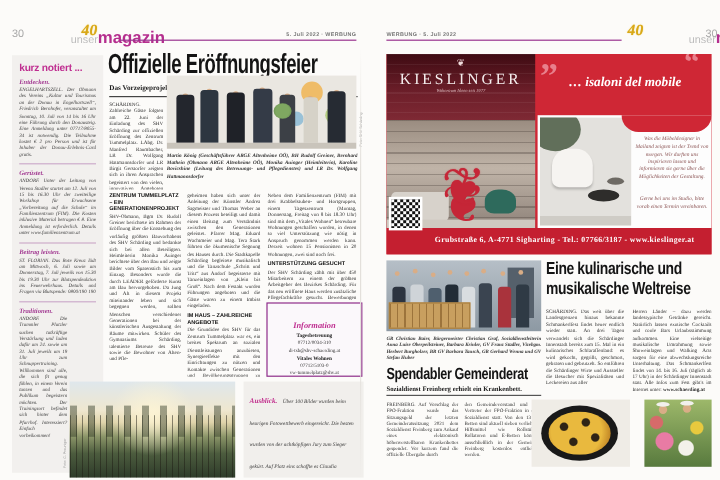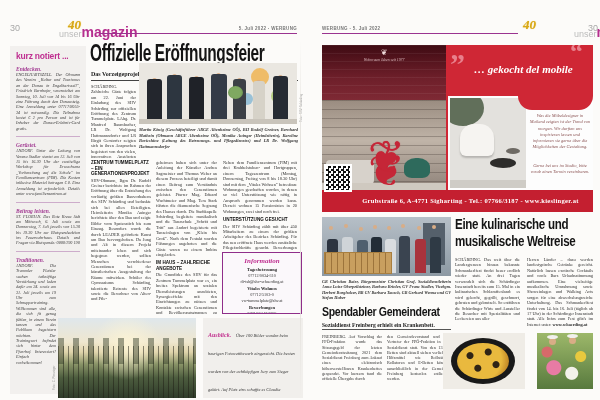--- a/index.html
+++ b/index.html
@@ -21,21 +21,21 @@
   .colhead{font:bold 4.6px/1.2 "Liberation Sans",sans-serif;color:#0e0e0e;margin:3px 0 1px;}
   .capt{font:bold italic 4.3px/1.3 "Liberation Serif",serif;color:#333;text-align:justify;overflow:hidden;}
   .vert{writing-mode:vertical-rl;transform:rotate(180deg);font:3px "Liberation Sans",sans-serif;color:#999;}
   .sb{background:#f2f0ee;padding:5px 6px;box-sizing:border-box;overflow:hidden;}
   .sb-title{font:bold 8.5px "Liberation Sans",sans-serif;color:#bf2e90;letter-spacing:-.2px;}
   .sb-head{font:bold italic 5.5px "Liberation Serif",serif;color:#a23a92;margin-top:5px;}
   .sb-body{font:italic 4.2px/1.28 "Liberation Serif",serif;color:#3d3d3d;text-align:justify;
            border-bottom:1px solid #cdaccb;padding-bottom:5px;}
   .photo{overflow:hidden;}
   .infobox{border:1.5px solid #8f2e8a;background:#fbf8fb;box-sizing:border-box;text-align:center;
-           padding:4px 2px;overflow:hidden;}
+           padding:14px 2px;overflow:hidden;}
   .info-title{font:bold italic 7px "Liberation Serif",serif;color:#bf2e90;}
   .info-name{font:bold 4.4px/1.4 "Liberation Serif",serif;color:#222;margin-top:2px;}
   .info-line{font:4.2px/1.3 "Liberation Serif",serif;color:#333;}
   .ausblick{background:#f1efec;padding:5px;box-sizing:border-box;overflow:hidden;}
   .aus-head{font:bold italic 6px "Liberation Serif",serif;color:#c2308e;}
   .aus-body{font:italic 4.4px/1.3 "Liberation Serif",serif;color:#3a3a3a;text-align:justify;}
   .ad{background:#cf2735;overflow:hidden;}
   .ad-brand{font:13px "Liberation Serif",serif;color:#f5eeee;letter-spacing:2.5px;text-align:center;}
   .ad-tag{font:italic 3.8px "Liberation Serif",serif;color:#dcbcc0;text-align:center;}
   .ad-quote{font:bold italic 11px "Liberation Serif",serif;color:#fff;white-space:nowrap;}
@@ -159,20 +159,21 @@
     <span class="aus-head">Ausblick.</span>
     <span class="aus-body">Über 100 Bilder wurden beim heurigen Fotowettbewerb eingereicht. Die besten wurden von der achtköpfigen Jury zum Sieger gekürt. Auf Platz eins schaffte es Claudia Preuniger mit ihrem tollen Bild aus dem Sauwald, gefolgt von Theresia Ortmayer, Elisabeth Fuchs, Kristina Zieher und Josef Rosenberger.</span>
   </div>
 
   <div class="a ad" style="left:322px;top:45px;width:271px;height:167px;">
 
     <div class="a" style="left:0;top:0;width:124px;height:55px;
          background:repeating-linear-gradient(180deg, rgba(255,255,255,.06) 0 1px, transparent 1px 8px),
                     linear-gradient(180deg,#3f0b13,#6e1f2a 60%,#7e2934);">
       <div style="text-align:center;color:#f2dede;font-size:8px;line-height:10px;margin-top:3px;">❦</div>
+      <div class="ad-brand">KIESLINGER</div>
       <div class="ad-tag">Wohnraum Ideen seit 1977</div>
     </div>
 
     <div class="a photo" style="left:0;top:55px;width:124px;height:90px;
          background:repeating-linear-gradient(180deg, rgba(60,50,45,.3) 0 1px, transparent 1px 9px),
                     linear-gradient(180deg,#9a8c80,#c0b4a8 45%,#8e8279);">
       <div class="a" style="left:4px;bottom:6px;width:48px;height:24px;background:#d7d2cb;border-radius:4px;"></div>
       <div class="a" style="right:16px;bottom:12px;width:26px;height:20px;background:#2e6a5c;border-radius:45% 45% 30% 30%;"></div>
       <div class="a" style="left:0;bottom:0;width:100%;height:7px;background:#cfc9c0;"></div>
     </div>
@@ -187,21 +188,21 @@
       <div class="a" style="left:10px;top:26px;width:34px;height:32px;background:#f6f4f1;border-radius:14px 14px 6px 6px;box-shadow:0 2px 2px rgba(0,0,0,.2);"></div>
       <div class="a" style="left:40px;top:60px;width:26px;height:10px;background:#2e2d2b;border-radius:50%;"></div>
       <div class="a" style="left:56px;top:50px;width:14px;height:6px;background:#6e6a64;border-radius:50%;"></div>
       <div class="a" style="left:0;bottom:0;width:100%;height:8px;background:#cfccc6;"></div>
     </div>
 
     <div class="a" style="left:196px;top:51px;width:75px;height:14px;background:#cf2735;border-radius:0 0 36px 36px;"></div>
 
     <div class="a qmark" style="left:128px;top:4px;">”</div>
     <div class="a qmark" style="left:248px;top:-6px;font-size:26px;">“</div>
-    <div class="a ad-quote" style="left:152px;top:18px;">… gekocht del mobile</div>
+    <div class="a ad-quote" style="left:152px;top:18px;">… isaloni del mobile</div>
 
     <div class="a ad-body" style="left:207px;top:68px;width:62px;">Was die Möbeldesigner in Mailand zeigten ist der Trend von morgen. Wir durften uns inspirieren lassen und informieren sie gerne über die Möglichkeiten der Gestaltung.</div>
     <div class="a ad-body" style="left:207px;top:118px;width:62px;">Gerne bei uns im Studio, bitte vorab einen Termin vereinbaren.</div>
 
     <div class="a ad-footer" style="left:0;top:145px;width:271px;height:22px;background:#c41f30;padding-left:26px;box-sizing:border-box;">Grubstraße 6, A-4771 Sigharting - Tel.: 07766/3187 - www.kieslinger.at</div>
 
     <div class="a" style="left:2px;top:119px;width:28px;height:28px;background:#fff;padding:2px;box-sizing:border-box;">
       <div style="width:100%;height:100%;background:repeating-conic-gradient(#111 0% 25%, #fff 0% 50%) 0 0 / 5px 5px;"></div>
     </div>
   </div>

